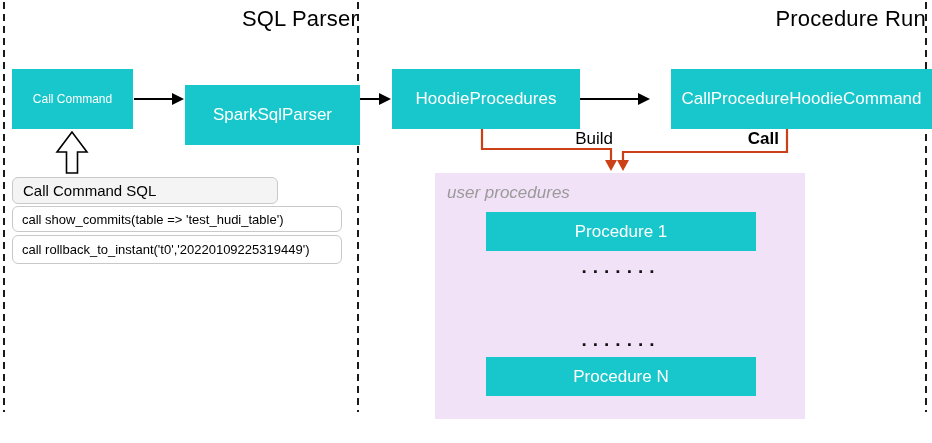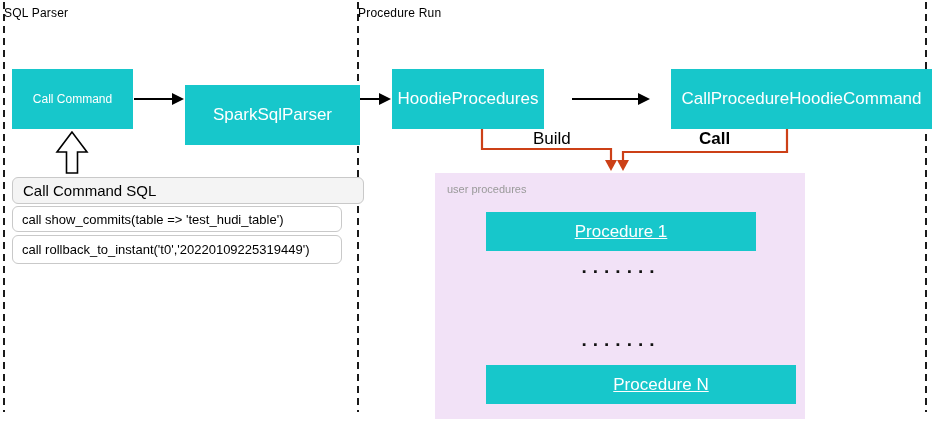--- a/index.html
+++ b/index.html
@@ -2,56 +2,56 @@
 <html style="--teal: #17C7CB; --panel: #F2E2F7;"><head>
 <meta charset="utf-8">
 <style>
   html,body{margin:0;padding:0;background:#ffffff;}
   .canvas{
     position:relative;width:932px;height:443px;background:#ffffff;
     font-family:"Liberation Sans",sans-serif;overflow:hidden;
   }
   .overlay{position:absolute;left:0;top:0;width:932px;height:443px;pointer-events:none;}
   .section-title{
-    position:absolute;top:6px;font-size:12px;color:#000;text-align:left;
+    position:absolute;top:6px;font-size:22px;color:#000;text-align:right;
     letter-spacing:0.2px;
   }
   .node{
     position:absolute;background:var(--teal,#17C7CB);color:#fff;
     display:flex;align-items:center;justify-content:center;text-align:center;
     font-size:17px;line-height:1.25;
   }
   .node.small{font-size:12px;text-align:right;}
   .sql-card-header{
-    position:absolute;left:12px;top:177px;width:352px;height:27px;
+    position:absolute;left:12px;top:177px;width:266px;height:27px;
     background:#F4F4F4;border:1px solid #C9C9C9;border-radius:6px;
     box-sizing:border-box;font-size:15px;color:#000;
     display:flex;align-items:center;padding-left:10px;
   }
   .sql-row{
     position:absolute;left:12px;width:330px;background:#fff;
     border:1px solid #C9C9C9;border-radius:6px;box-sizing:border-box;
     font-size:13px;color:#000;display:flex;align-items:center;padding-left:9px;
     white-space:nowrap;
   }
   .edge-label{
-    position:absolute;top:129px;width:80px;text-align:left;
+    position:absolute;top:129px;width:80px;text-align:right;
     font-size:17px;color:#000;
   }
   .panel{
     position:absolute;left:435px;top:173px;width:370px;height:246px;
     background:var(--panel,#F2E2F7);
   }
   .panel-label{
-    position:absolute;left:12px;top:10px;font-size:11px;color:#9A9A9A;
+    position:absolute;left:12px;top:10px;font-size:17px;color:#9A9A9A;font-style:italic;
   }
   .proc{
     position:absolute;left:51px;width:270px;height:39px;
     background:var(--teal,#17C7CB);color:#fff;font-size:17px;
-    display:flex;align-items:center;justify-content:center;text-decoration:underline;
+    display:flex;align-items:center;justify-content:center;
   }
   .dots{
     position:absolute;left:51px;width:270px;height:22px;text-align:center;
     font-weight:bold;font-size:19px;letter-spacing:6px;color:#111;
     line-height:20px;
   }
 </style>
 </head>
 <body>
 
@@ -77,31 +77,31 @@
 
     <path d="M787,129 L787,152 L623,152 L623,161" fill="none" stroke="#CC4017" stroke-width="2.2"></path>
     <polygon points="617,160 629,160 623,171" fill="#CC4017"></polygon>
   </svg>
 
   <div class="section-title" style="left:4px;width:354px;">SQL Parser</div>
   <div class="section-title" style="left:358px;width:568px;">Procedure Run</div>
 
   <div class="node small" style="left:12px;top:69px;width:121px;height:60px;padding:0 14px;box-sizing:border-box;">Call Command</div>
   <div class="node" style="left:185px;top:85px;width:175px;height:60px;">SparkSqlParser</div>
-  <div class="node" style="left:392px;top:69px;width:152px;height:60px;">HoodieProcedures</div>
+  <div class="node" style="left:392px;top:69px;width:188px;height:60px;">HoodieProcedures</div>
   <div class="node" style="left:671px;top:69px;width:261px;height:60px;">CallProcedureHoodieCommand</div>
 
   <div class="sql-card-header">Call Command SQL</div>
   <div class="sql-row" style="top:206px;height:26px;">call show_commits(table =&gt; 'test_hudi_table')</div>
   <div class="sql-row" style="top:235px;height:29px;">call rollback_to_instant('t0','20220109225319449')</div>
 
   <div class="edge-label" style="left:533px;">Build</div>
   <div class="edge-label" style="left:699px;font-weight:bold;">Call</div>
 
   <div class="panel">
     <div class="panel-label">user procedures</div>
     <div class="proc" style="top:39px;">Procedure 1</div>
     <div class="dots" style="top:84px;">.......</div>
     <div class="dots" style="top:157px;">.......</div>
-    <div class="proc" style="top:192px;padding-left:40px;">Procedure N</div>
+    <div class="proc" style="top:184px;">Procedure N</div>
   </div>
 
 </div>
 
 </body></html>

